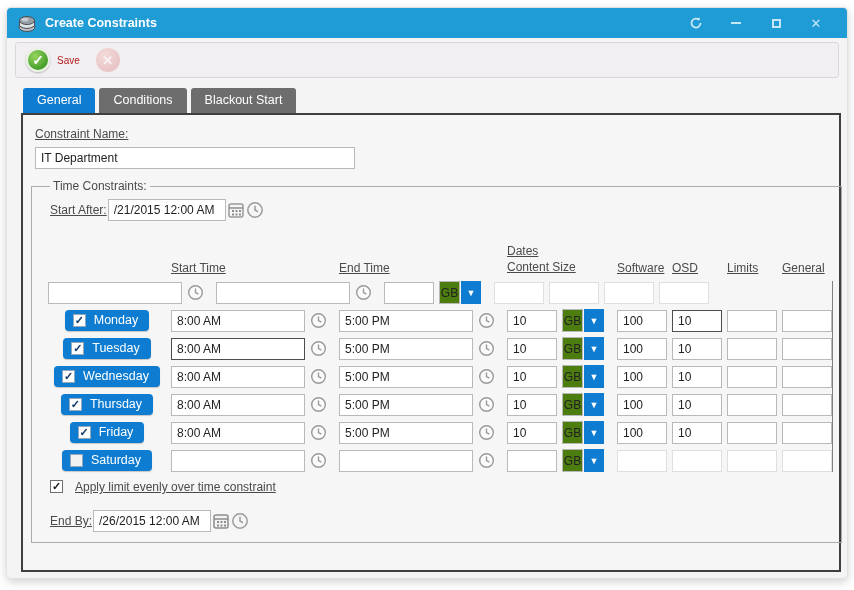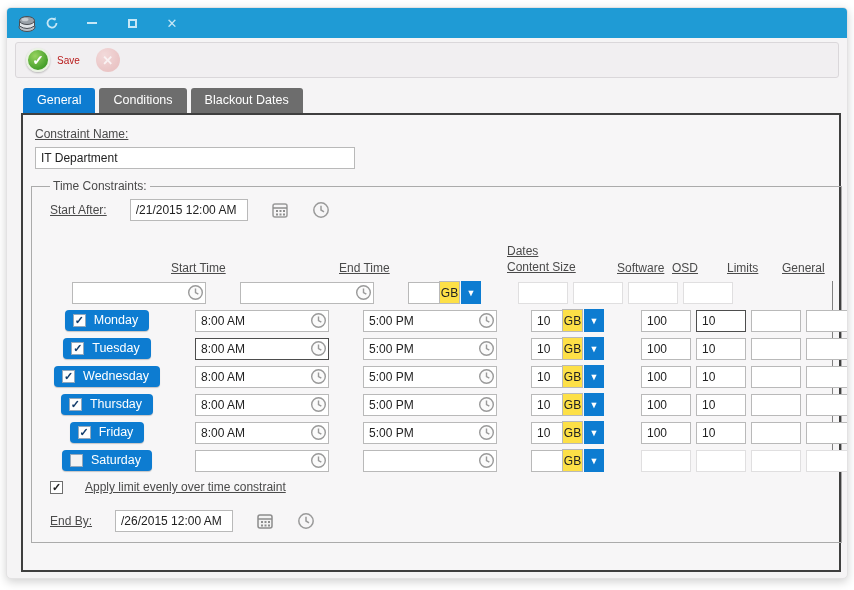--- a/index.html
+++ b/index.html
@@ -67,67 +67,67 @@
     padding:0 5px; outline:none;
   }
   .name-block { padding-left:4px; }
   .name-input { width:320px; margin-top:5px; }
 
   fieldset.tc {
     margin-top:10px; border:1px solid #ababab; padding:6px 8px 10px 16px;
   }
   fieldset.tc legend { font-size:12px; color:#4a4a4a; padding:0 3px; margin-left:2px; }
 
-  .date-row { display:flex; align-items:center; gap:23px; padding-left:2px; }
+  .date-row { display:flex; align-items:center; gap:1px; padding-left:2px; }
   .date-input { width:118px; }
   .icon-btn { background:none; border:none; padding:0; cursor:pointer; display:flex; align-items:center; }
 
   
   .grid { margin-top:22px; }
   .grid-header { display:flex; align-items:flex-end; gap:5px; margin-bottom:6px; }
   .grid-header .hdr { white-space:nowrap; overflow:visible; }
   .col-day { width:118px; flex-shrink:0; }
   .col-time { width:134px; flex-shrink:0; }
   .col-clock { width:24px; flex-shrink:0; display:flex; align-items:center; }
   .col-num { width:50px; flex-shrink:0; }
   .col-gb { width:50px; flex-shrink:0; display:flex; }
   .limits-stack div { line-height:16px; }
 
   .grid-rows { border-right:1px solid #808080; }
   .grid-row { display:flex; align-items:center; gap:5px; margin-bottom:5px; }
-  .grid-row input { width:100%;margin-left:24px; }
+  .grid-row input { width:100%; }
   .grid-row .focused { border:1px solid #4d4d4d; }
   .grid-row .faint { border-color:#e0dfe0; }
 
   .day-cell { display:flex; justify-content:center; }
   .day-toggle {
     display:inline-flex; align-items:center; gap:8px;
     background:#0d7cd1; border-radius:4px; padding:3px 11px 4px 8px;
     color:#ffffff; font-size:12.5px; cursor:pointer; box-shadow:0 1px 1px rgba(0,0,0,0.2);
   }
   .day-checkbox {
     width:13px; height:13px; background:#f2f2f2; border:1px solid #93a8bc;
     display:flex; align-items:center; justify-content:center;
     font-size:11px; line-height:1; color:#123c6b; font-weight:bold;
   }
   .day-checkbox.checked { background:#fdfdfd; }
   .day-checkbox.checked::after { content:"\2713"; }
 
   .gb-box {
-    width:21px; height:23px; border:1px solid #b9b9b9; background:#fde047;
+    width:21px; height:23px; border:1px solid #b9b9b9; background:#4d7c0f;
     display:flex; align-items:center; justify-content:center; font-size:12px; color:#222;
   }
   .gb-arrow {
     width:20px; height:23px; background:#0d7cd1; margin-left:1px;
     display:flex; align-items:center; justify-content:center; cursor:pointer;
   }
   .gb-arrow span { color:#ffffff; font-size:9px; }
 
   
-  .apply-row { display:flex; align-items:flex-end; gap:22px; margin:8px 0 0 2px; }
+  .apply-row { display:flex; align-items:flex-start; gap:12px; margin:8px 0 0 2px; }
   .cb {
     width:13px; height:13px; background:#ffffff; border:1px solid #6e6e6e;
     display:flex; align-items:center; justify-content:center;
     font-size:11px; color:#222; font-weight:bold; cursor:pointer;
   }
   .cb.checked::after { content:"\2713"; }
   .endby-row { margin-top:16px; }
 
   svg .stroke { stroke:#9a9a9a; fill:none; stroke-width:1.5; }
 </style>
@@ -136,20 +136,21 @@
 
 <div class="window">
 
   <div class="titlebar">
     <svg class="app-icon" viewBox="0 0 20 18">
       <ellipse cx="10" cy="13" rx="8" ry="4.5" fill="#b9bec4" stroke="#4a4f55" stroke-width="1"></ellipse>
       <path d="M2.5 6.5 Q10 1 17.5 6.5 L17.5 12 Q10 17 2.5 12 Z" fill="#dfe3e7" stroke="#4a4f55" stroke-width="1"></path>
       <ellipse cx="10" cy="6.5" rx="7.5" ry="4" fill="#9aa1a8" stroke="#4a4f55" stroke-width="1"></ellipse>
       <ellipse cx="8" cy="5.5" rx="3.5" ry="1.8" fill="#c8cdd2"></ellipse>
     </svg>
+    <span class="title">Create Constraints</span>
     <div class="win-controls">
       <span class="win-btn">
         <svg width="14" height="14" viewBox="0 0 14 14">
           <path d="M11.5 7a4.5 4.5 0 1 1-1.4-3.2" fill="none" stroke="#c6e7f6" stroke-width="1.8"></path>
           <path d="M10.5 1 L10.8 4.2 L7.6 3.9 Z" fill="#c6e7f6"></path>
         </svg>
       </span>
       <span class="win-btn">
           <span class="min-glyph"></span>
         </span>
@@ -166,21 +167,21 @@
         <span class="save-circle">✓</span>
         <span class="save-label">Save</span>
       </div>
       <span class="cancel-circle">✕</span>
     </div>
   </div>
 
   <div class="tabs">
     <div class="tab active">General</div>
     <div class="tab">Conditions</div>
-    <div class="tab">Blackout Dates</div>
+    <div class="tab">Blackout Start</div>
   </div>
 
   <div class="tab-panel">
 
     <div class="name-block">
       <label>Constraint Name:</label><br>
       <input type="text" class="name-input" value="IT Department" style="">
     </div>
 
     <fieldset class="tc">

